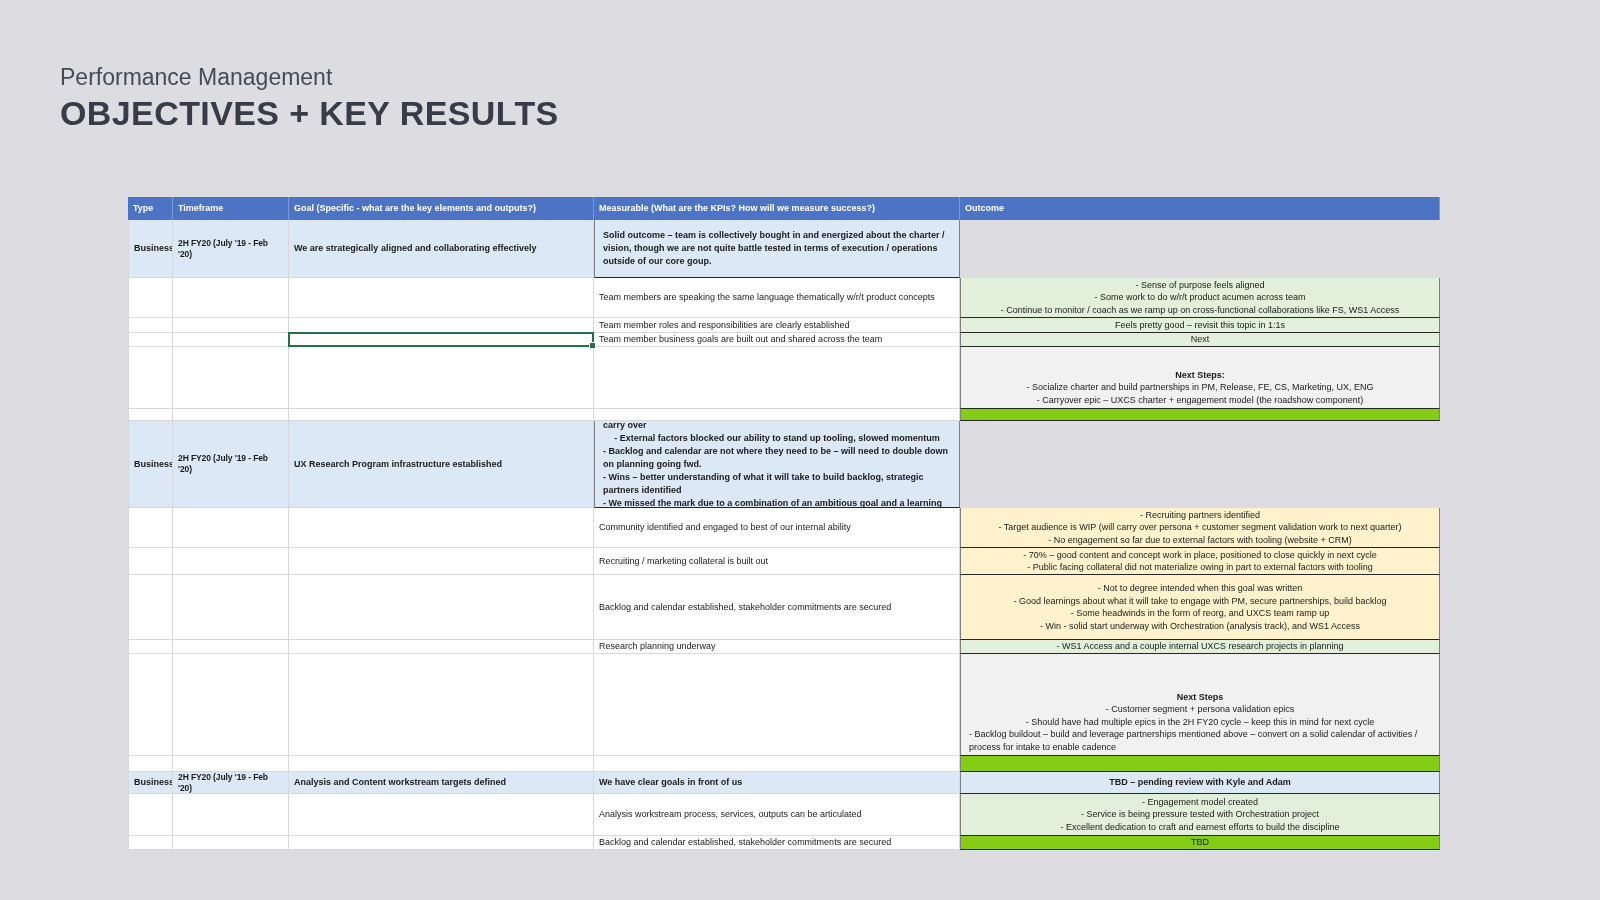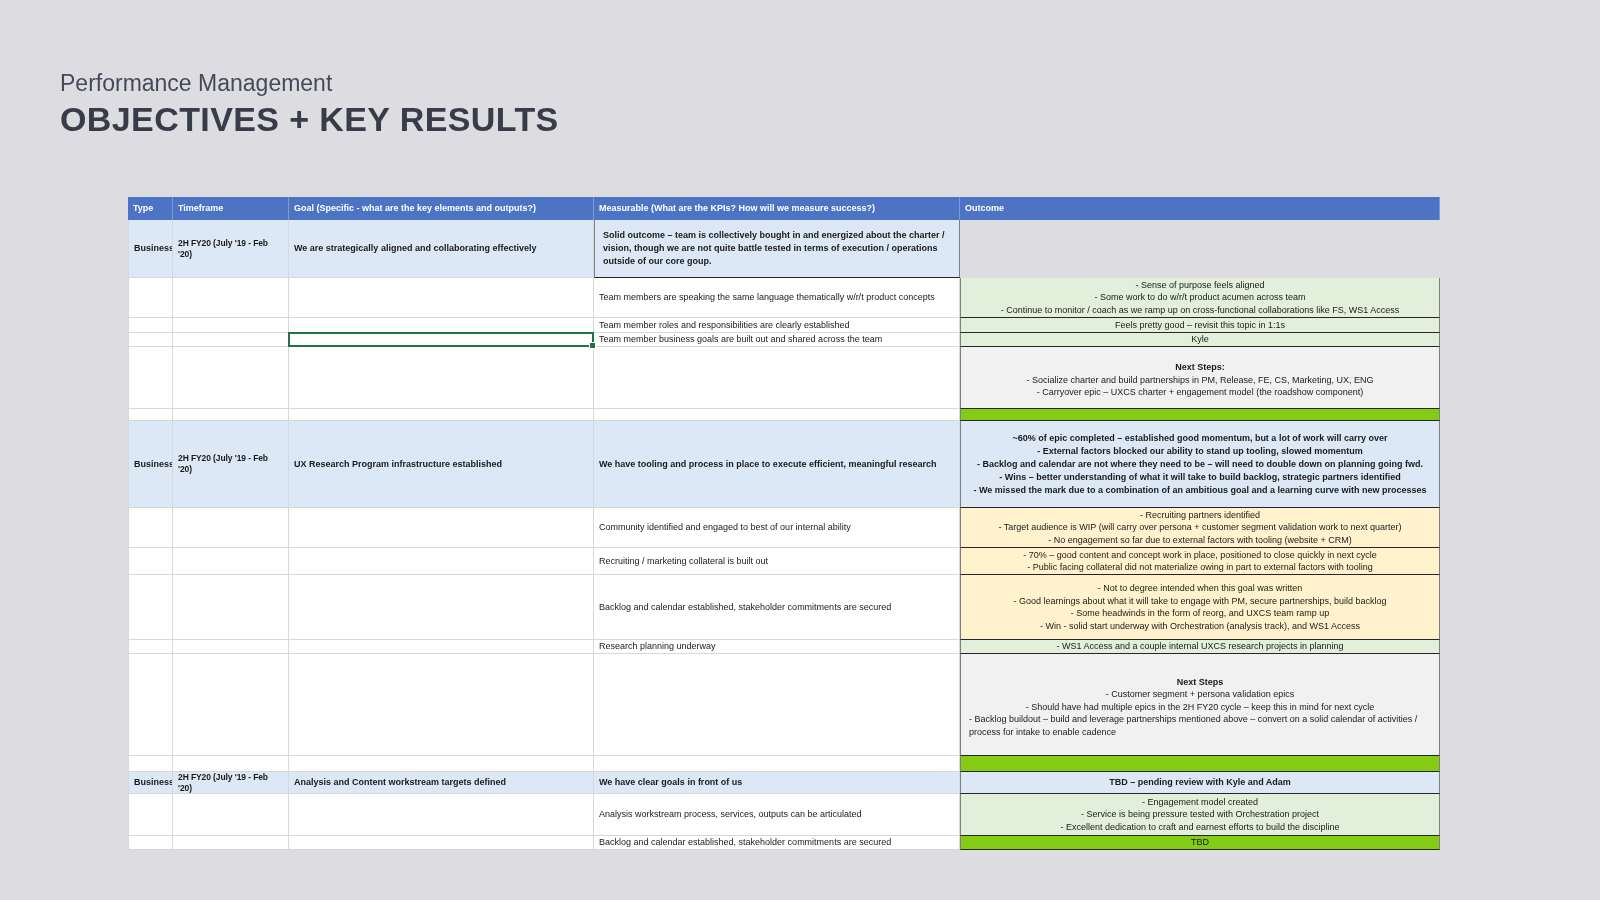--- a/index.html
+++ b/index.html
@@ -2,21 +2,21 @@
 <html><head>
 <meta charset="utf-8">
 <style>
   html,body { margin:0; padding:0; }
   body {
     width:1600px; height:900px; position:relative; overflow:hidden;
     background:#dcdce1;
     font-family:"Liberation Sans", sans-serif;
     color:#1a1a1a;
   }
-  .titles { position:absolute; left:60px; top:70px; }
+  .titles { position:absolute; left:60px; top:64px; }
   .subtitle { font-size:23px; color:#454a59; }
   .main-title { font-size:34px; font-weight:800; color:#383c48; letter-spacing:.4px; margin-top:3px; }
 
   .tbl { position:absolute; left:128px; top:173px; width:1312px;margin-top:24px; }
   .row { display:grid; grid-template-columns:45px 116px 305px 366px 480px; }
 
   
   .c {
     background:#ffffff;
     border-right:1px solid #d8d8d8;
@@ -42,21 +42,21 @@
   
   .out {
     display:flex; flex-direction:column; justify-content:center;
     padding:2px 8px;
     border-left:1px solid #7f7f7f;
     border-right:1px solid #7f7f7f;
     border-bottom:1px solid #262626;
     background:#84cc16;
   }
   .ln { font-size:9px; line-height:12.5px; }
-  .out.top { justify-content:center; padding-top:7px; }
+  .out.top { justify-content:flex-end; padding-top:7px; }
   .out .title { font-weight:bold; }
 
   .bg-green  { background:#a9d08e;align-items:center; }
   .bg-lgreen { background:#e2efda; }
   .bg-gold   { background:#ffe493;padding-left:8px; }
   .bg-lyellow{ background:#fff2cc; }
   .bg-gray   { background:#f1f1f1; }
   .bg-blue   { background:#dce8f5; }
   .bold .ln  { font-weight:bold; line-height:13px; }
 
@@ -123,21 +123,21 @@
   <div class="row" style="height:14px">
     <div class="c"></div>
     <div class="c"></div>
     <div class="c goalwrap">
       <div class="sel">
         <div class="handle"></div>
       </div>
     </div>
     <div class="c">Team member business goals are built out and shared across the team</div>
     <div class="c out bg-lgreen">
-      <div class="ln">Kyle</div>
+      <div class="ln">Next</div>
     </div>
   </div>
 
   <div class="row" style="height:62px">
     <div class="c"></div>
     <div class="c"></div>
     <div class="c"></div>
     <div class="c"></div>
     <div class="c out top bg-gray">
       <div class="ln title">Next Steps:</div>
@@ -151,21 +151,20 @@
     <div class="c"></div>
     <div class="c"></div>
     <div class="c"></div>
     <div class="c out"></div>
   </div>
 
   <div class="row obj" style="height:87px">
     <div class="c">Business</div>
     <div class="c tf">2H FY20 (July '19 - Feb '20)</div>
     <div class="c">UX Research Program infrastructure established</div>
-    <div class="c">We have tooling and process in place to execute efficient, meaningful research</div>
     <div class="c out bg-gold bold">
       <div class="ln">~60% of epic completed – established good momentum, but a lot of work will carry over</div>
       <div class="ln">- External factors blocked our ability to stand up tooling, slowed momentum</div>
       <div class="ln">- Backlog and calendar are not where they need to be – will need to double down on planning going fwd.</div>
       <div class="ln">- Wins – better understanding of what it will take to build backlog, strategic partners identified</div>
       <div class="ln">- We missed the mark due to a combination of an ambitious goal and a learning curve with new processes</div>
     </div>
   </div>
 
   <div class="row" style="height:40px">

